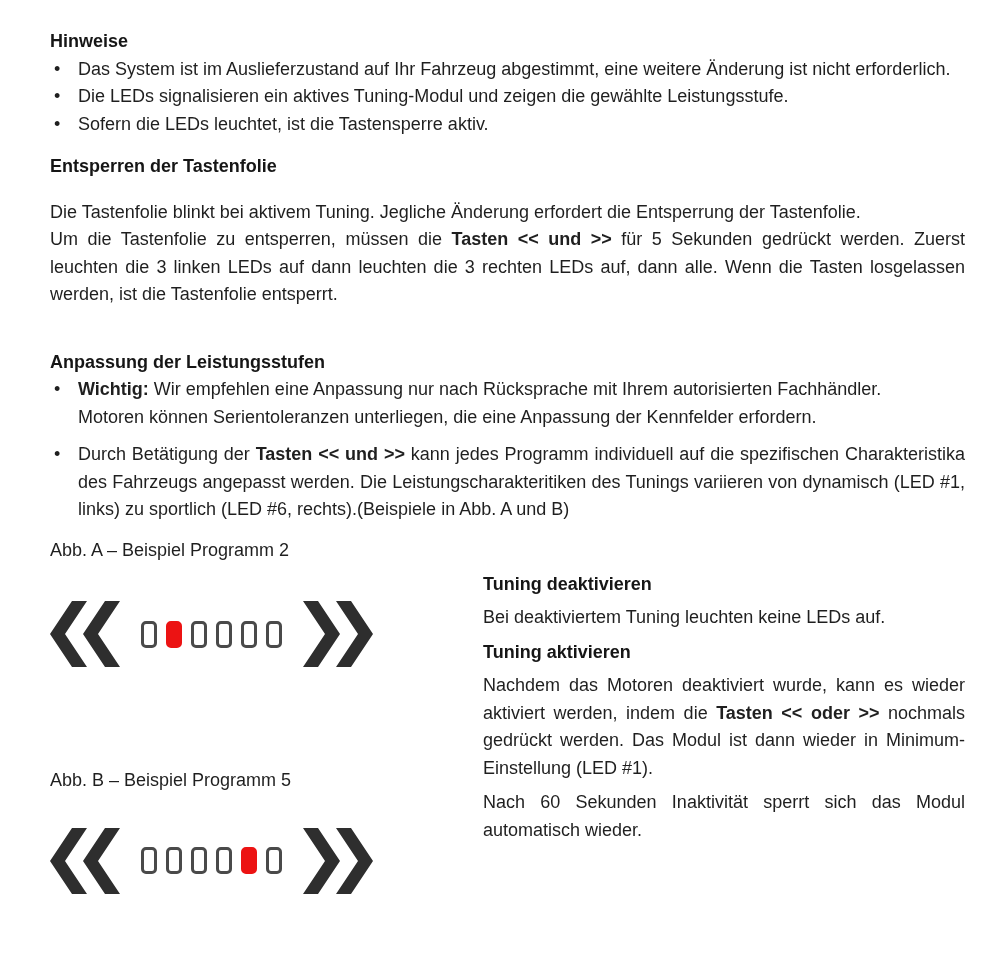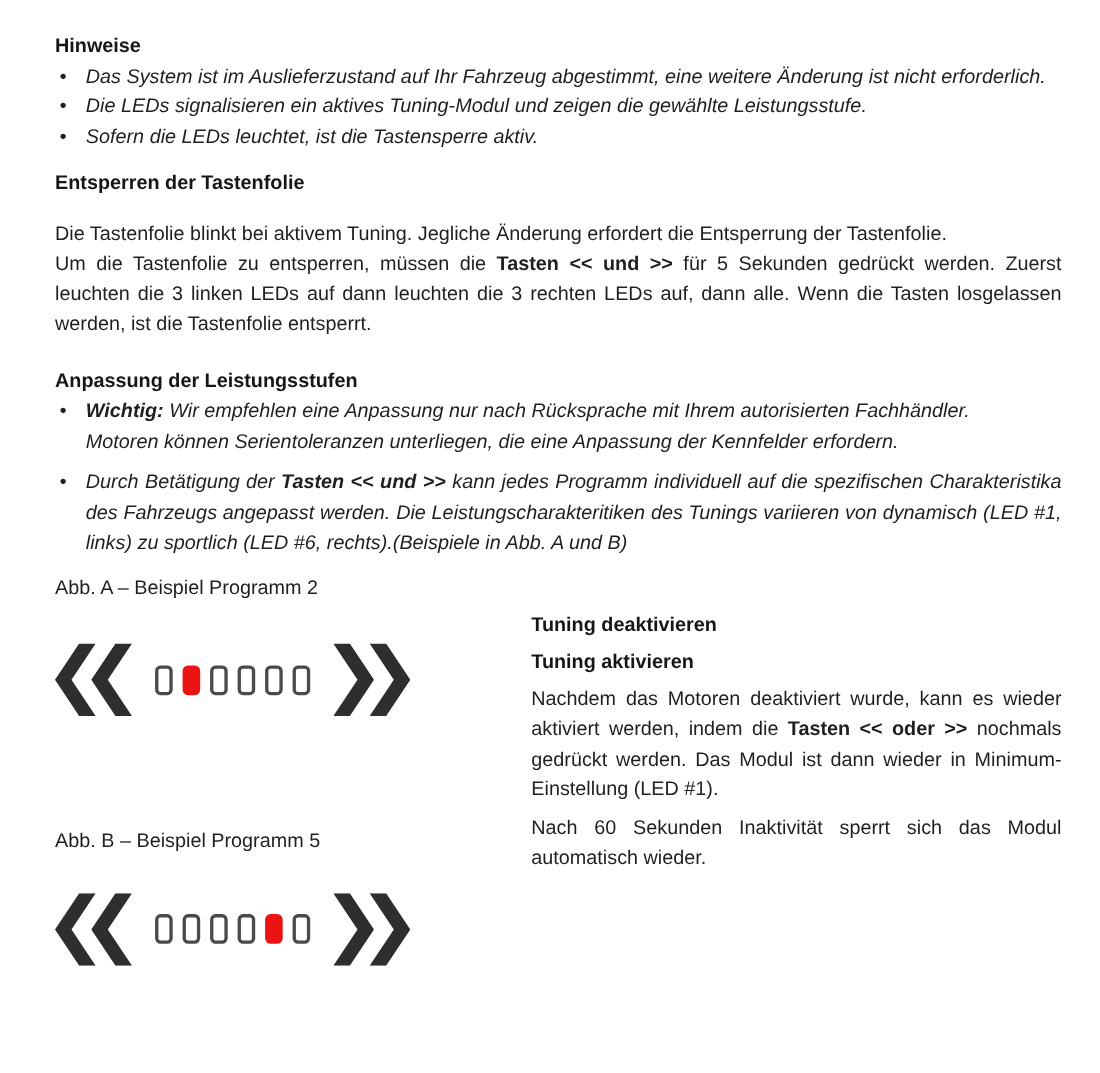--- a/index.html
+++ b/index.html
@@ -17,29 +17,29 @@
     background:var(--background);
     color:var(--text);
     font-family:"Liberation Sans",sans-serif;
     font-size:18px;line-height:27.5px;
   }
   .page{padding:28px 35px 0 50px;width:1000px;}
   h3{font-size:18px;line-height:27.5px;margin:0;font-weight:bold;color:#161616;}
   p{margin:0;}
   .just{text-align:justify;}
   .b{font-weight:bold;}
-  ul.bullets{margin:0;padding:0;list-style:none;font-style:italic;}
+  ul.bullets{margin:0;padding:0;list-style:none;}
   ul.bullets li{position:relative;padding-left:28px;text-align:justify;}
   ul.bullets li::before{content:"\2022";position:absolute;left:4px;top:0;}
   ul.bullets.spaced li{margin-bottom:10px;}
   ul.bullets.spaced li:last-child{margin-bottom:0;}
 
   .h-entsperren{margin-top:15px;}
   .p-entsperren1{margin-top:18px;}
-  .h-anpassung{margin-top:24px;}
+  .h-anpassung{margin-top:40px;}
   .ul-anpassung{margin-top:10px;}
 
   .bottom{display:flex;margin-top:13px;}
   .left-col{width:433px;flex:0 0 433px;}
   .right-col{width:482px;flex:0 0 482px;margin-top:34px;}
   .right-col h3{margin-bottom:6px;}
   .right-col p{margin-bottom:7px;}
 
   .figure-caption{line-height:27.5px;}
   .diagram{display:flex;align-items:center;height:66px;}
@@ -117,20 +117,21 @@
           </div>
         <svg class="chev" width="70" height="66" viewBox="0 0 70 66">
           <polygon points="0,0 15,0 37,33 15,66 0,66 22,33" fill="currentColor"></polygon>
           <polygon points="33,0 48,0 70,33 48,66 33,66 55,33" fill="currentColor"></polygon>
         </svg>
       </div>
     </div>
 
     <div class="right-col">
       <h3>Tuning deaktivieren</h3>
+      <p>Bei deaktiviertem Tuning leuchten keine LEDs auf.</p>
 
       <h3>Tuning aktivieren</h3>
       <p class="just"><span>Nachdem das Motoren deaktiviert wurde, kann es wieder aktiviert werden, indem die </span><span class="b">Tasten &lt;&lt; oder &gt;&gt;</span><span> nochmals gedrückt werden. Das Modul ist dann wieder in Minimum-Einstellung (LED #1).</span></p>
       <p class="just">Nach 60 Sekunden Inaktivität sperrt sich das Modul automatisch wieder.</p>
     </div>
 
   </div>
 </div>
 
 </body></html>

